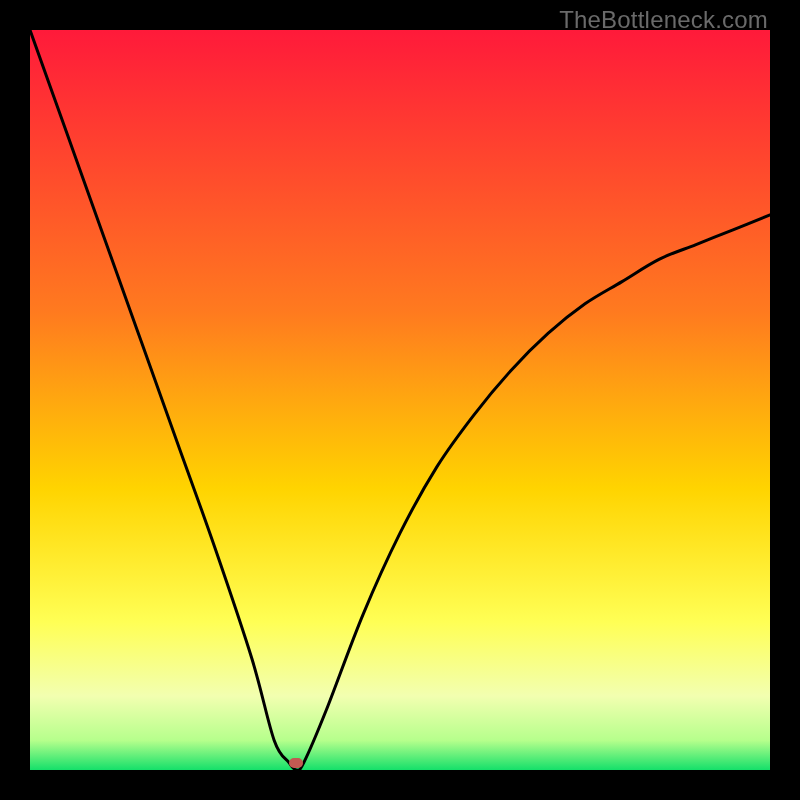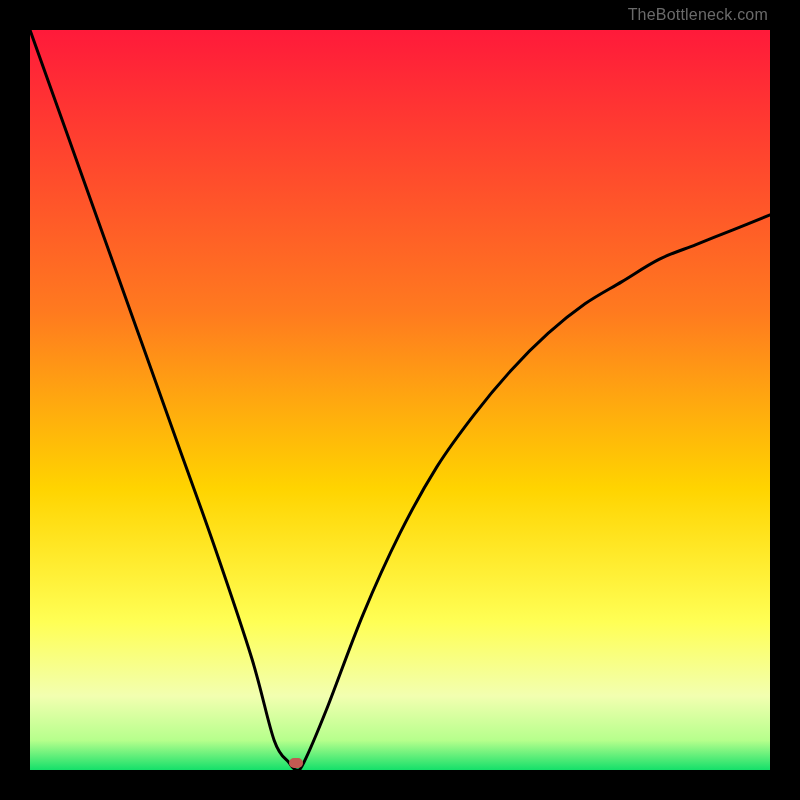--- a/index.html
+++ b/index.html
@@ -20,21 +20,21 @@
   }
   .gradient {
     position: absolute;
     inset: 0;
   }
   .watermark {
     position: absolute;
     top: 6px;
     right: 32px;
     color: #6a6a6a;
-    font-size: 16px;
+    font-size: 24px;
     font-weight: 400;
     letter-spacing: 0.2px;
   }
   .curve {
     position: absolute;
     inset: 0;
     pointer-events: none;
   }
   .marker {
     position: absolute;

